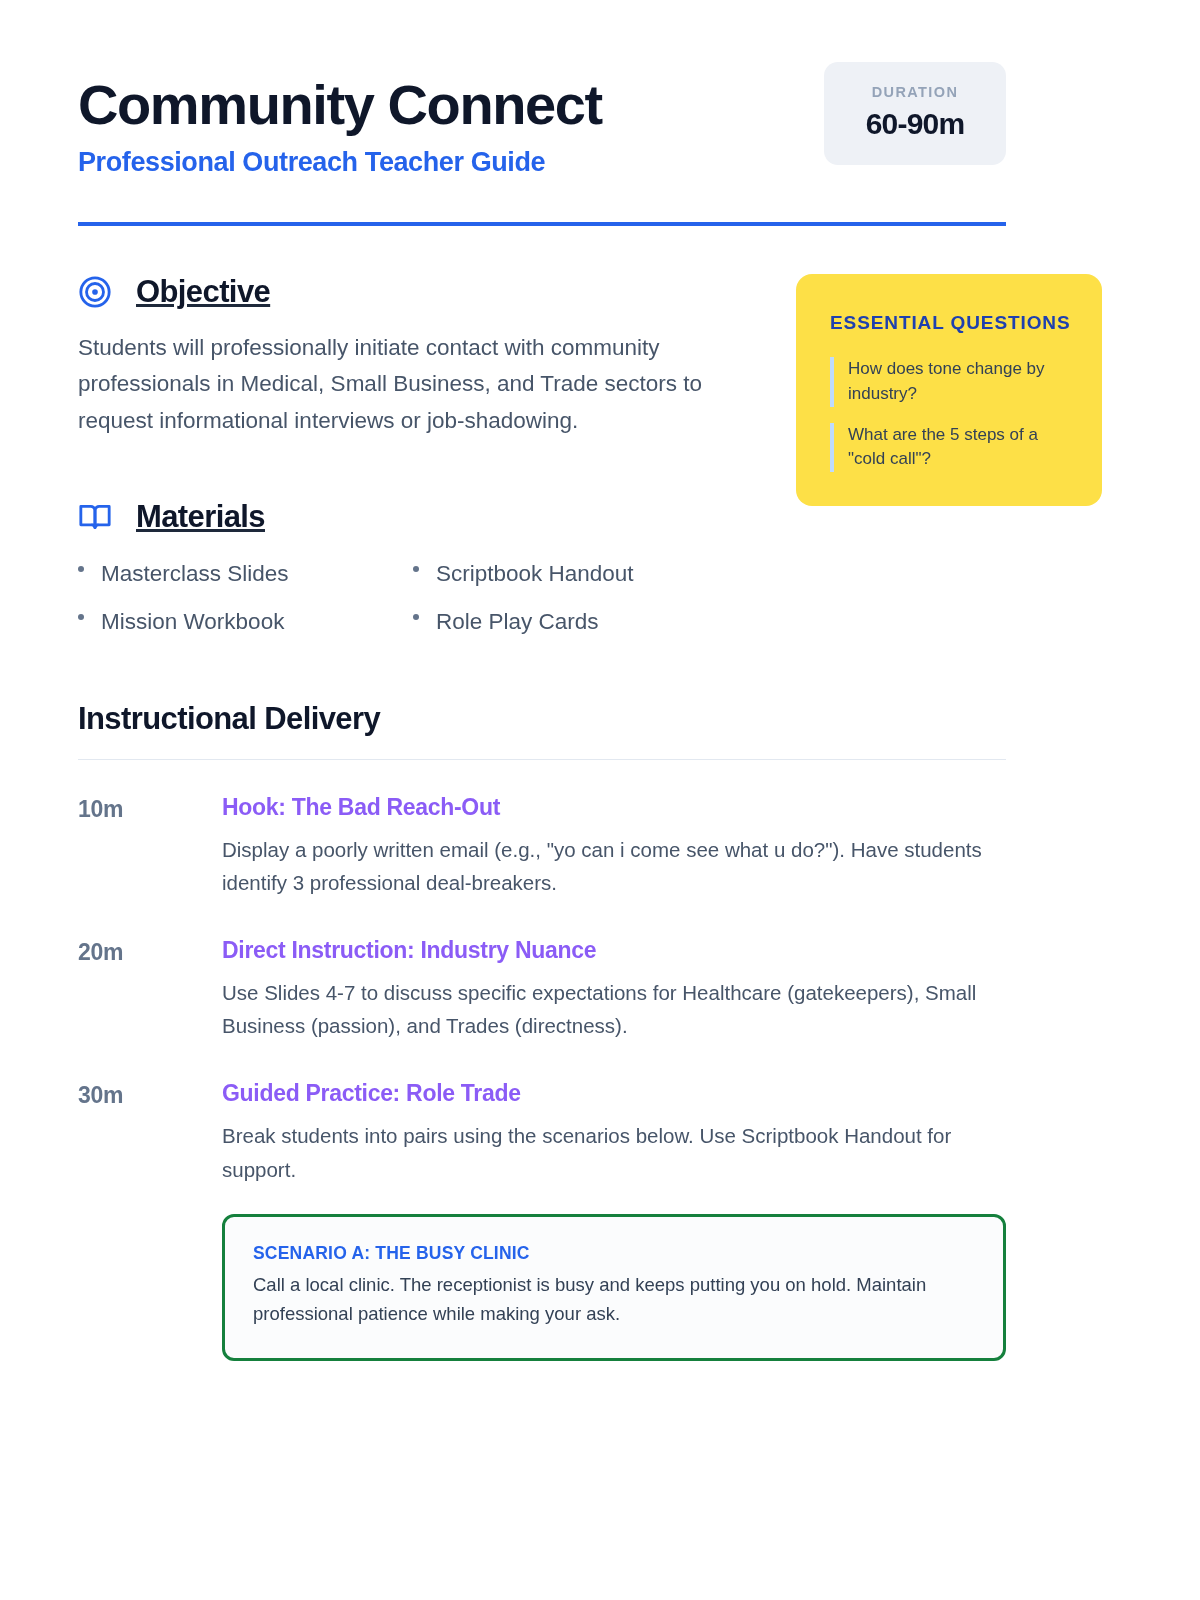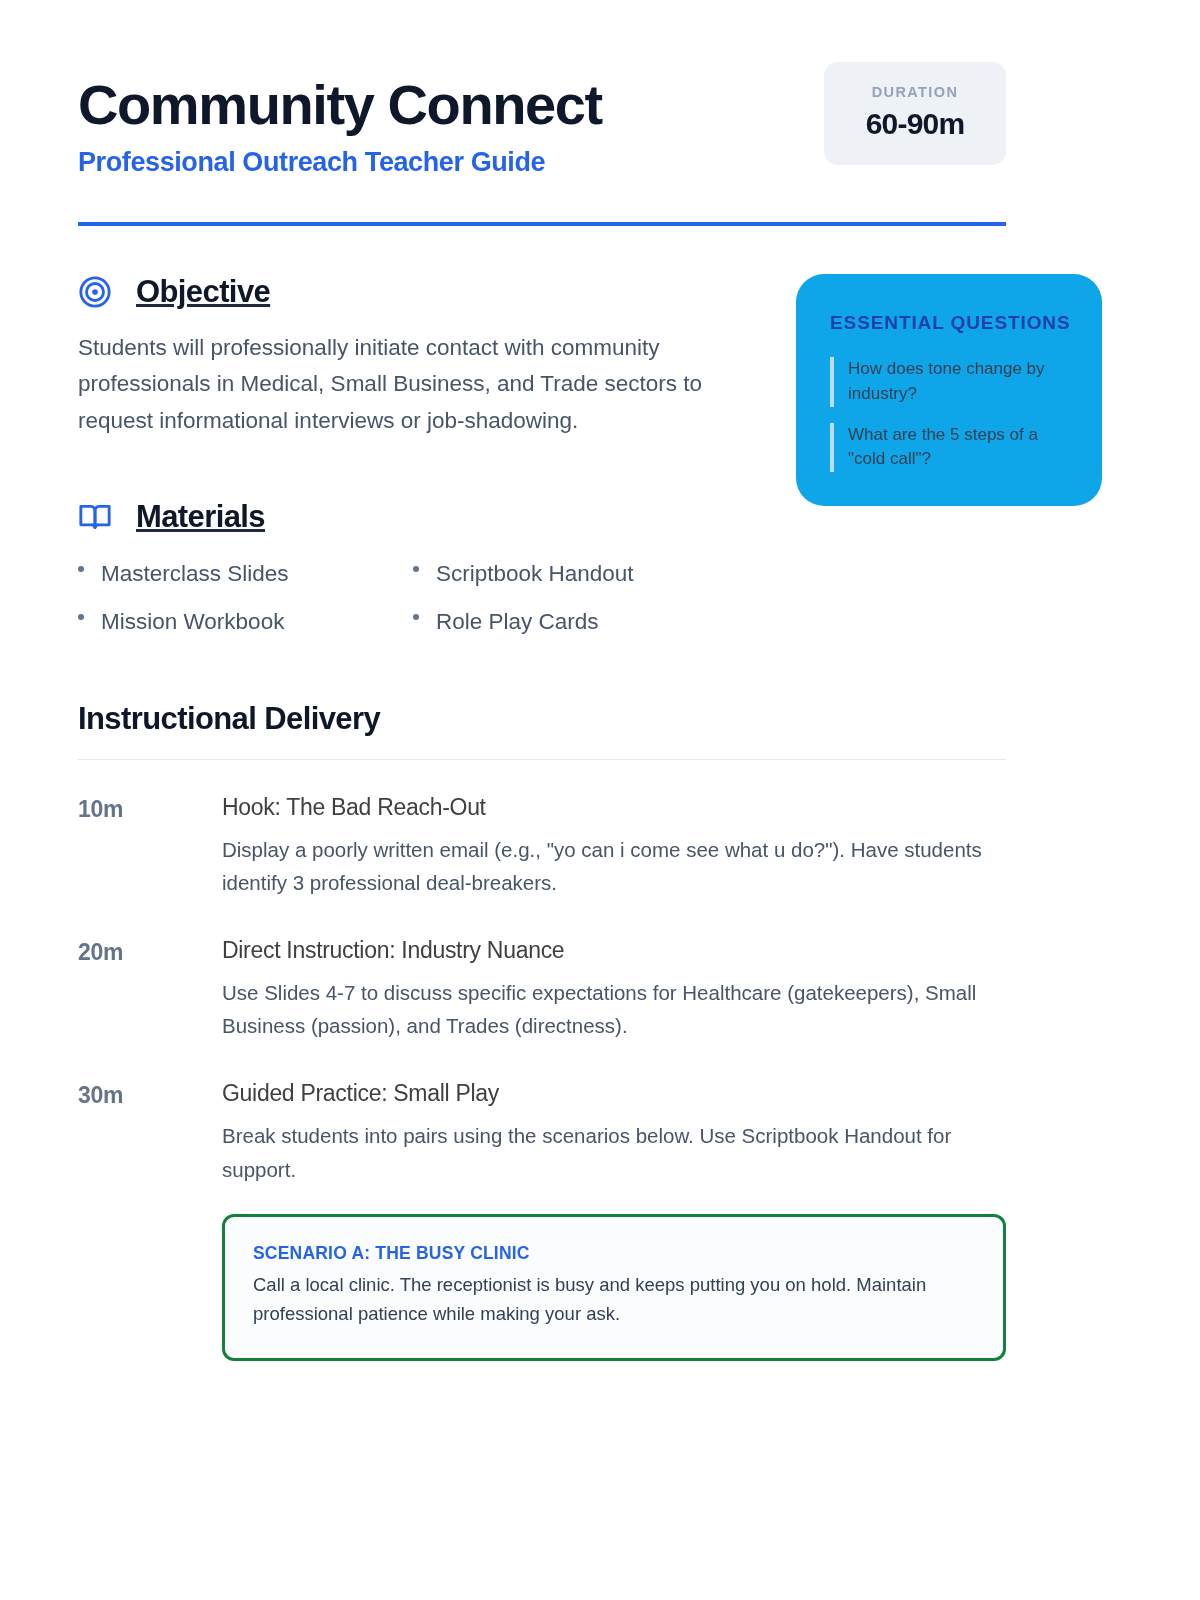--- a/index.html
+++ b/index.html
@@ -105,22 +105,22 @@
   .objective-text {
     font-size: 22.5px;
     line-height: 1.62;
     color: #475569;
     margin-top: 20px;
     max-width: 672px;
   }
 
   
   .eq-card {
-    background: #0ea5e9;
-    border-radius: 28px;
+    background: #fde047;
+    border-radius: 16px;
     padding: 36px 30px 34px 34px;
   }
 
   .eq-title {
     font-size: 19px;
     font-weight: bold;
     color: #1e40af;
     letter-spacing: 0.9px;
     line-height: 1.35;
   }
@@ -197,22 +197,22 @@
     font-weight: bold;
     color: #64748b;
     letter-spacing: -0.3px;
     padding-top: 2px;
   }
 
   .step-body { flex: 1; }
 
   .step-title {
     font-size: 23px;
-    font-weight: normal;
-    color: #404040;
+    font-weight: bold;
+    color: #8b5cf6;
     letter-spacing: -0.3px;
   }
 
   .step-desc {
     font-size: 20.5px;
     line-height: 1.62;
     color: #475569;
     margin-top: 12px;
   }
 
@@ -336,21 +336,21 @@
         <div class="step-time">20m</div>
         <div class="step-body">
           <div class="step-title">Direct Instruction: Industry Nuance</div>
           <div class="step-desc">Use Slides 4-7 to discuss specific expectations for Healthcare (gatekeepers), Small Business (passion), and Trades (directness).</div>
         </div>
       </div>
 
       <div class="step">
         <div class="step-time">30m</div>
         <div class="step-body">
-          <div class="step-title">Guided Practice: Small Play</div>
+          <div class="step-title">Guided Practice: Role Trade</div>
           <div class="step-desc">Break students into pairs using the scenarios below. Use Scriptbook Handout for support.</div>
 
           <div class="scenario-box">
             <div class="scenario-title">SCENARIO A: THE BUSY CLINIC</div>
             <div class="scenario-desc">Call a local clinic. The receptionist is busy and keeps putting you on hold. Maintain professional patience while making your ask.</div>
           </div>
         </div>
       </div>
 
     </div>

